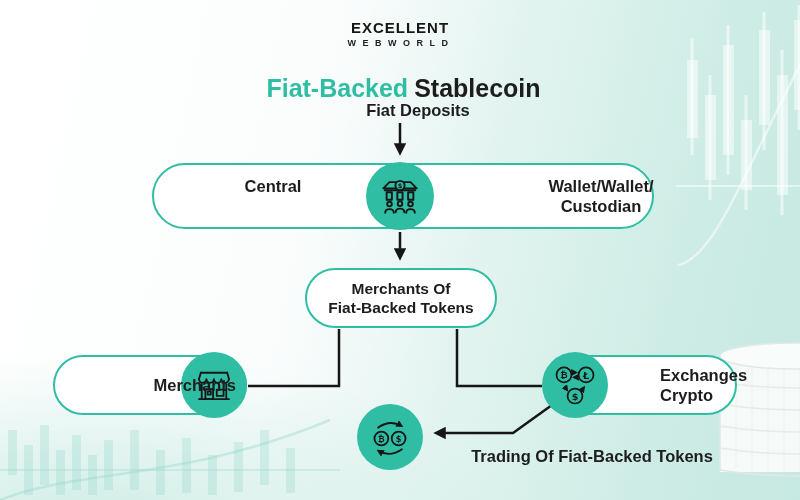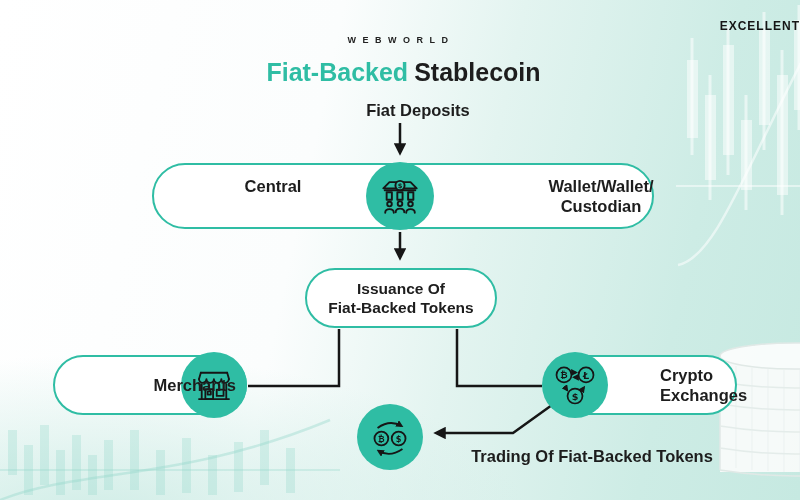--- a/index.html
+++ b/index.html
@@ -9,21 +9,21 @@
     position:relative; width:800px; height:500px; overflow:hidden;
     color:var(--text-dark,#1d1d1d);
     background-image:
       radial-gradient(90% 55% at 12% 104%, rgba(205,236,229,0.95) 0%, rgba(205,236,229,0) 60%),
       linear-gradient(102deg, #ffffff 0%, #fbfdfd 38%, #e3f4f0 58%, #cdece5 82%, #c6e9e1 100%);
   }
 
   .decor { position:absolute; inset:0; pointer-events:none; }
 
   .brand { position:absolute; top:19px; left:0; right:0; text-align:center; z-index:4; }
-  .brand-name { font-size:12px; font-weight:800; letter-spacing:1px; color:#161616;text-align:right; }
+  .brand-name { font-size:15px; font-weight:800; letter-spacing:1px; color:#161616; }
   .brand-tagline { font-size:9px; font-weight:600; letter-spacing:6.5px; margin-top:2px; padding-left:2px; color:#222; }
 
   .title { position:absolute; top:58px; left:0; right:0; text-align:center;
            font-size:25px; font-weight:700; z-index:4; }
   .title .accent { color:var(--accent,#2FBDA4); }
   .title .rest { margin-left:6px; }
 
   .flow-label { position:absolute; font-weight:700; font-size:16.5px; color:var(--text-dark,#1d1d1d); z-index:5;margin-left:36px; }
   .fiat-deposits { top:101px; left:0; right:0; text-align:center; }
 
@@ -117,30 +117,30 @@
       <path d="M720 470 q75 12 150 0" stroke="#e3e9e7" stroke-width="1.5" fill="none"></path>
       <ellipse cx="795" cy="356" rx="75" ry="13" fill="#fdfefe" stroke="#e3e9e7" stroke-width="1.5"></ellipse>
     </g>
   </svg>
 
   <header class="brand">
     <div class="brand-name">EXCELLENT</div>
     <div class="brand-tagline">WEBWORLD</div>
   </header>
 
-  <h1 class="title" style="margin:0;padding-left:7px;">
+  <h1 class="title" style="margin:16px;padding-left:7px;">
     <span class="accent">Fiat-Backed</span><span class="rest">Stablecoin</span>
   </h1>
 
   <div class="flow-label fiat-deposits">Fiat Deposits</div>
 
   <div class="pill pill-1"></div>
 
   <div class="pill pill-2">
-    <div>Issuance Of</div>
+    <div>Merchants Of</div>
     <div>Fiat-Backed Tokens</div>
   </div>
 
   <div class="pill pill-merchants"></div>
   <div class="pill pill-crypto"></div>
 
   <svg class="connectors" viewBox="0 0 800 500" aria-hidden="true">
     <defs>
       <marker id="ah-flow" viewBox="0 0 10 10" refX="7" refY="5" markerWidth="5" markerHeight="5" orient="auto-start-reverse">
         <path d="M0 0 L10 5 L0 10 Z" fill="#161616"></path>
@@ -235,19 +235,19 @@
   </div>
 
   <div class="flow-label two-line issuer" style="position:absolute;">
     <div>Wallet/Wallet/</div>
     <div>Custodian</div>
   </div>
 
   <div class="flow-label merchants-label" style="position:absolute;">Merchants</div>
 
   <div class="flow-label crypto-label" style="position:absolute;">
+    <div>Exchanges</div>
     <div>Crypto</div>
-    <div>Exchanges</div>
   </div>
 
   <div class="flow-label trading-label" style="position:absolute;">Trading Of Fiat-Backed Tokens</div>
 
 </div>
 
 </body></html>

